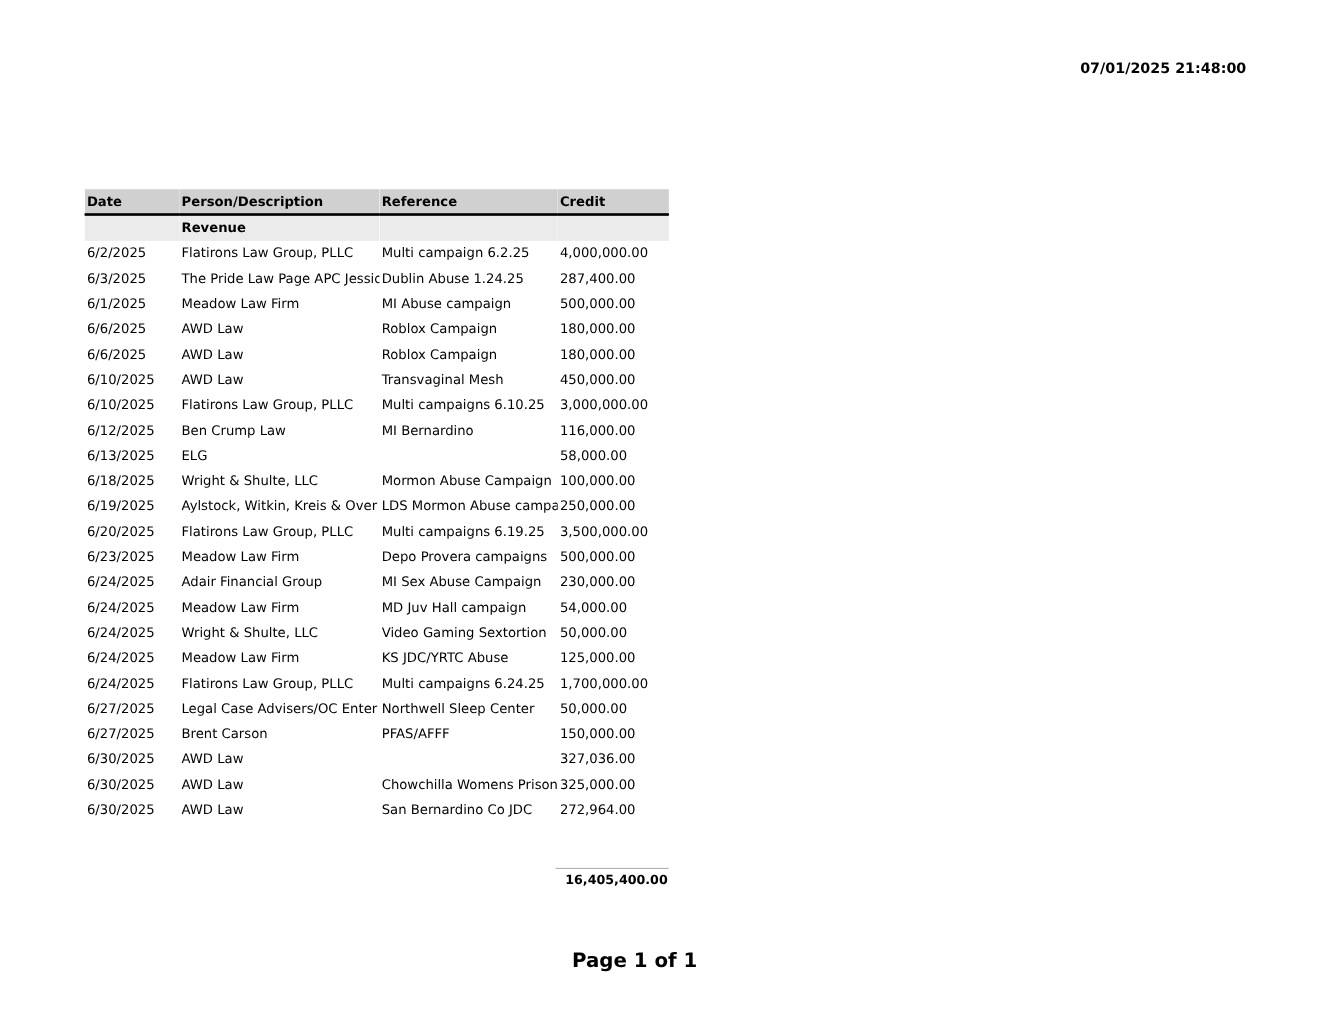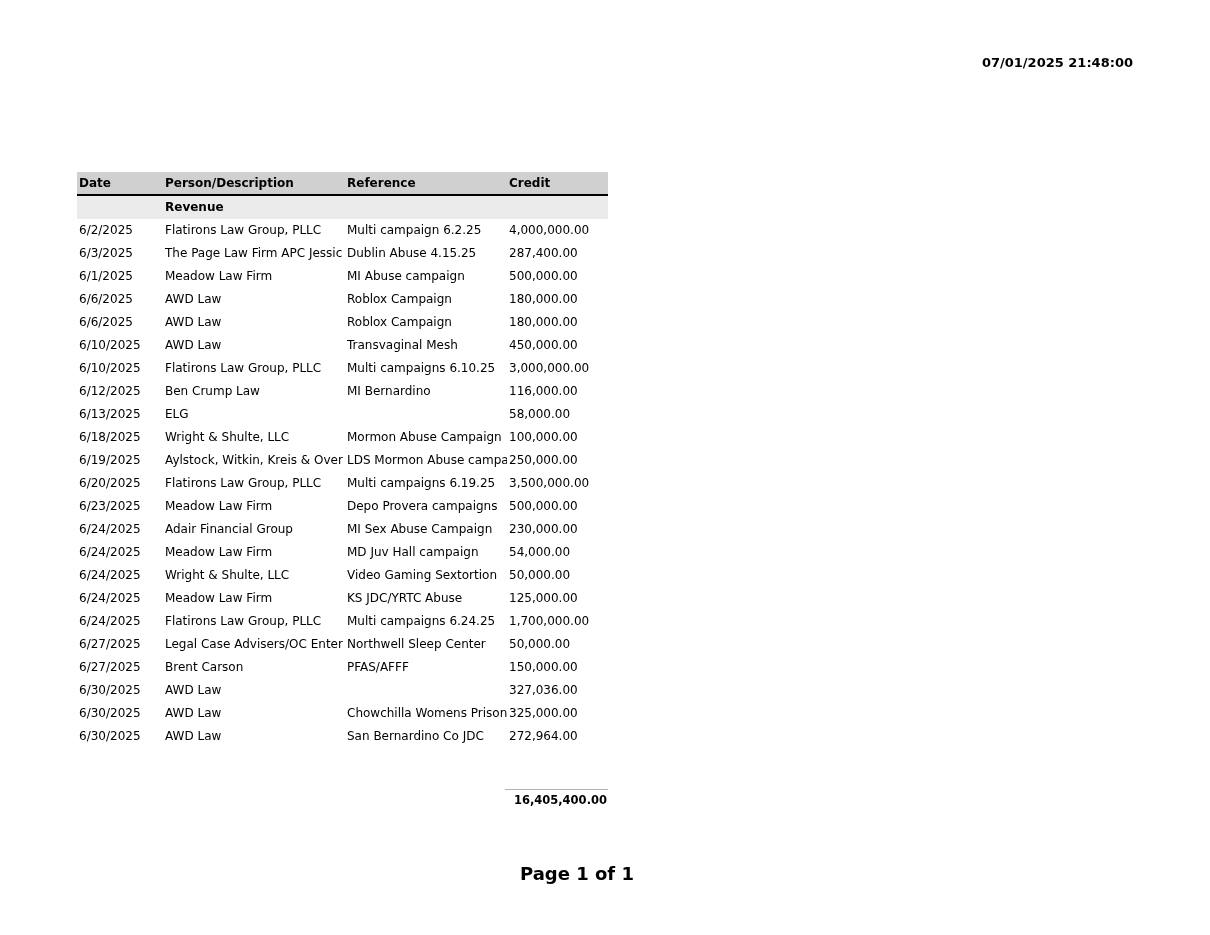--- a/index.html
+++ b/index.html
@@ -85,22 +85,22 @@
       </tr>
 
       <tr>
           <td>6/2/2025</td>
           <td>Flatirons Law Group, PLLC</td>
           <td>Multi campaign 6.2.25</td>
           <td class="num">4,000,000.00</td>
         </tr>
         <tr>
           <td>6/3/2025</td>
-          <td>The Page Law Firm APC Jessic</td>
-          <td>Dublin Abuse 4.15.25</td>
+          <td>The Pride Law Page APC Jessic</td>
+          <td>Dublin Abuse 1.24.25</td>
           <td class="num">287,400.00</td>
         </tr>
         <tr>
           <td>6/1/2025</td>
           <td>Meadow Law Firm</td>
           <td>MI Abuse campaign</td>
           <td class="num">500,000.00</td>
         </tr>
         <tr>
           <td>6/6/2025</td>

